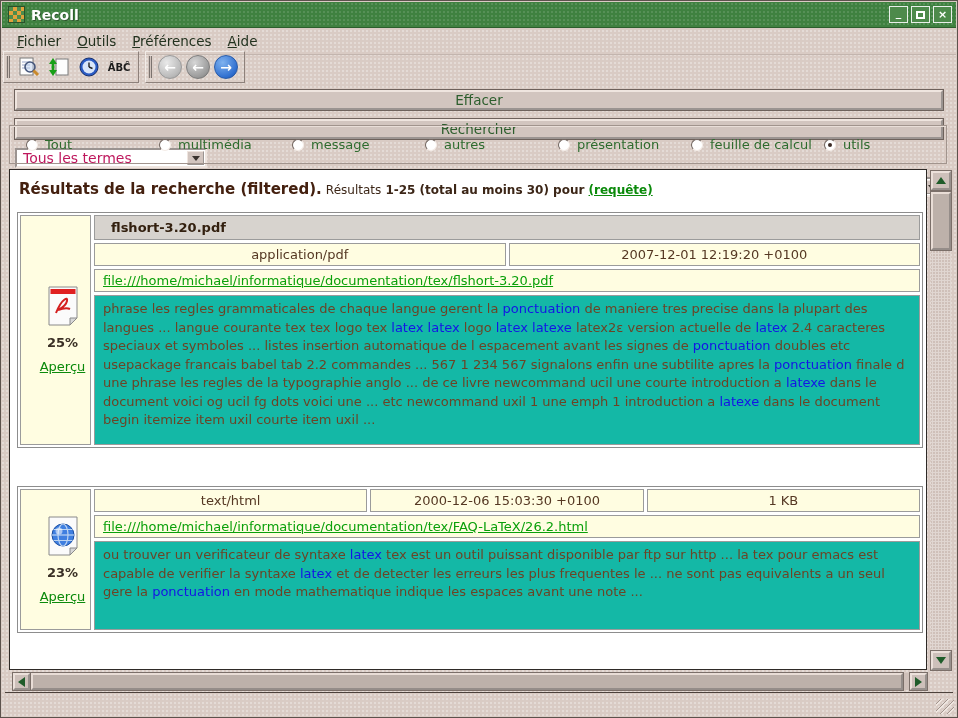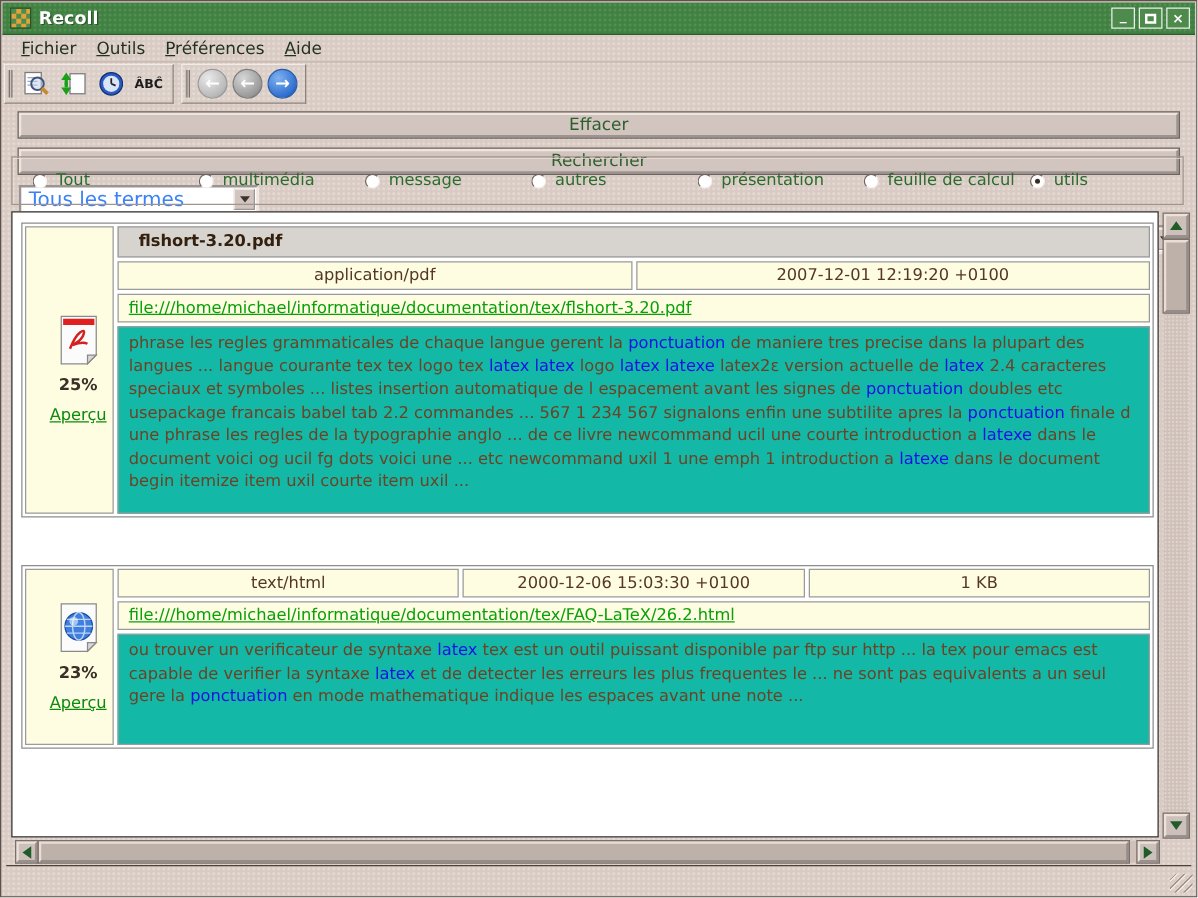--- a/index.html
+++ b/index.html
@@ -33,21 +33,21 @@
   .win-btn {
     width:19px; height:17px; background:#4d8a4b; border:1px solid #e9efe9;
     color:#fff; font-weight:bold; font-size:11px; line-height:14px; text-align:center;
     display:flex; align-items:center; justify-content:center;
   }
   .glyph-min { align-items:flex-end; padding-bottom:2px; }
   .sq { width:9px; height:8px; border:2px solid #fff; display:inline-block; }
 
   
   .menubar {
-    position:absolute; left:1px; top:27px; right:1px; height:22px;
+    position:absolute; left:1px; top:27px; right:1px; height:27px;
     display:flex; align-items:center; gap:2px; padding-left:8px;
     color:#23321f; font-size:13.5px;
     border-bottom:1px solid #c3b5ae;
   }
   .menu-item { padding:2px 7px; cursor:default; }
   .menu-item u { text-decoration:underline; }
 
   
   .toolbar { position:absolute; left:2px; top:50px; height:32px; display:flex; gap:6px; }
   .tool-group {
@@ -66,21 +66,21 @@
   
   .search-row { position:absolute; left:14px; top:89px; right:14px; height:28px; display:flex; gap:9px;flex-direction:column; }
   .push-btn {
     height:27px; padding:0 14px; background:#d2c5bf;
     border:2px outset #efe5df; outline:1px solid #6e625c;
     color:#2d5e2d; font-size:13.5px; display:flex; align-items:center; justify-content:center;
   }
   .combo { height:27px; background:#fff; border:2px inset #efe5df; display:flex; align-items:center; position:relative; }
   .combo-mode { width:192px; }
   .combo-query { flex:1; }
-  .combo-text { padding:0 6px; color:#3b82f6; font-size:16px; white-space:nowrap; overflow:hidden; }
+  .combo-text { padding:0 6px; color:#be185d; font-size:14px; white-space:nowrap; overflow:hidden; }
   .combo-arrow {
     position:absolute; right:1px; top:1px; bottom:1px; width:17px;
     background:#d2c5bf; border:1px outset #efe5df;
     display:flex; align-items:center; justify-content:center;
   }
   .tri-down { width:0; height:0; border-left:4px solid transparent; border-right:4px solid transparent; border-top:5px solid #3a332e; }
 
   
   .filter-panel {
     position:absolute; left:8px; top:124px; right:10px; height:39px;
@@ -257,20 +257,26 @@
     </label>
     <label class="radio-item">
       <span class="radio-circle on">
           <span class="dot"></span>
         </span>
       <span>utils</span>
     </label>
   </div>
 
   <div class="results">
+    <div class="res-heading">
+      <span class="main">Résultats de la recherche (filtered).</span>
+      <span class="small">Résultats</span>
+      <span class="smallb">1-25 (total au moins 30) pour</span>
+      <a class="req-link" href="#">(requête)</a>
+    </div>
 
     <div class="rtable">
       <div class="lcell">
         <span class="doc-icon">
           <svg width="34" height="40" viewBox="0 0 34 40">
             <path d="M3 1 h28 v31 l-7 7 H3 Z" fill="#fbfbfb" stroke="#8a8a8a"></path>
             <path d="M31 32 l-7 7 v-7 Z" fill="#d8d8d8" stroke="#8a8a8a"></path>
             <rect x="4.5" y="3" width="25" height="5" fill="#e02020"></rect>
             <path d="M10 27 q4 -10 8 -13 q4 -3 3 1 q-1 5 -9 9 q8 -3 12 -1" fill="none" stroke="#d42020" stroke-width="2"></path>
           </svg>

